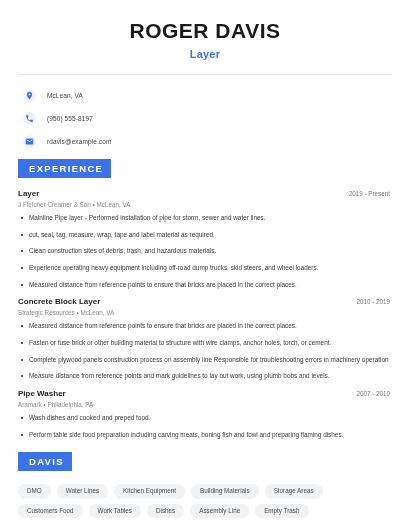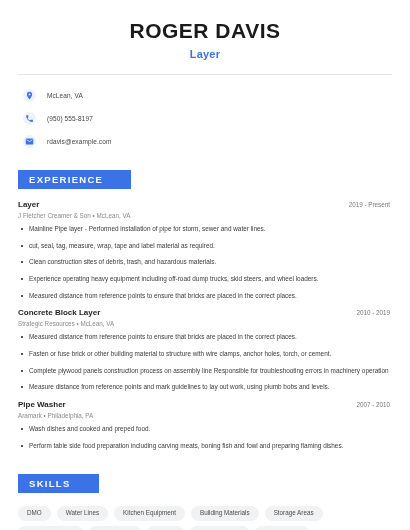--- a/index.html
+++ b/index.html
@@ -71,22 +71,22 @@
 
   
   .section { padding: 0 18px; }
   .section-badge {
     display: inline-block;
     background: #3b72e8;
     color: #ffffff;
     font-size: 9.5px;
     font-weight: bold;
     letter-spacing: 1.3px;
-    padding: 4px 28px 4px 11px;
-    margin-top: 16px;
+    padding: 4px 8px 4px 11px;
+    margin-top: 5px;
   }
 
   
   .jobs { margin-top: 11px; }
   .job { margin-bottom: 1px; }
   .job-head {
     display: flex;
     justify-content: space-between;
     align-items: baseline;
   }
@@ -229,21 +229,21 @@
         <ul class="bullets">
           <li class="bullet">Wash dishes and cooked and preped food.</li>
           <li class="bullet">Perform table side food preparation including carving meats, boning fish and fowl and preparing flaming dishes.</li>
         </ul>
       </div>
 
     </div>
   </div>
 
   <div class="section">
-    <div class="section-badge">SKILLS</div>
+    <div class="section-badge">DAVIS</div>
     <div class="skills-wrap">
       <span class="skill-tag">DMO</span>
       <span class="skill-tag">Water Lines</span>
       <span class="skill-tag">Kitchen Equipment</span>
       <span class="skill-tag">Building Materials</span>
       <span class="skill-tag">Storage Areas</span>
       <span class="skill-tag">Customers Food</span>
       <span class="skill-tag">Work Tables</span>
       <span class="skill-tag">Dishes</span>
       <span class="skill-tag">Assembly Line</span>

